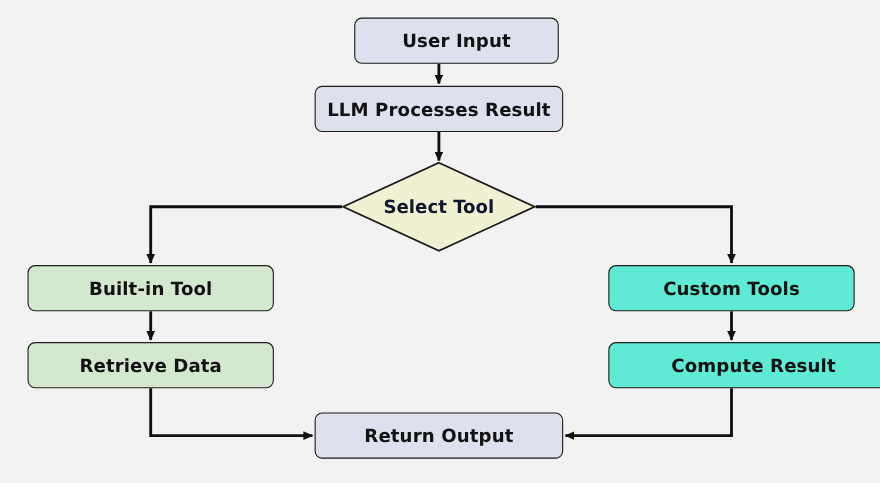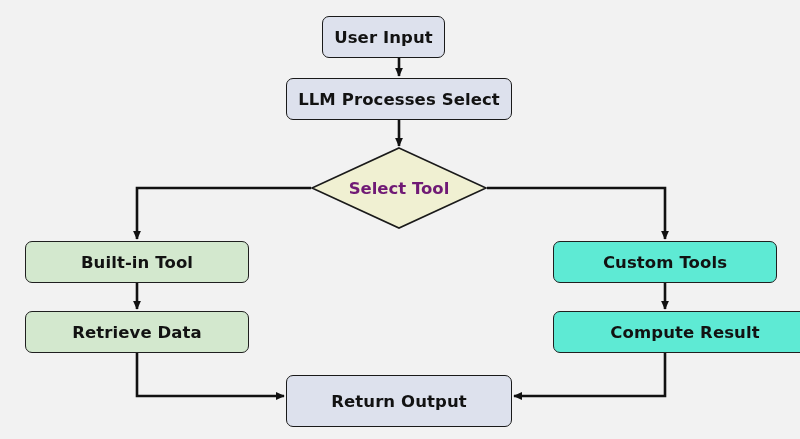--- a/index.html
+++ b/index.html
@@ -59,21 +59,21 @@
     position: absolute;
     left: 0;
     top: 0;
     width: 100%;
     height: 100%;
     display: flex;
     align-items: center;
     justify-content: center;
     font-size: 16.5px;
     font-weight: 700;
-    color: #701a75;
+    color: #0f172a;
     white-space: nowrap;
   }
 </style>
 </head>
 <body>
 
 <div id="flow-root">
 
   <svg id="edge-layer" viewBox="0 0 800 439" width="800" height="439" xmlns="http://www.w3.org/2000/svg">
     <defs>
@@ -94,26 +94,26 @@
       <path d="M137,283 L137,309"></path>
 
       <path d="M665,283 L665,309"></path>
 
       <path d="M137,353 L137,396 L284,396"></path>
 
       <path d="M665,353 L665,396 L514,396"></path>
     </g>
   </svg>
 
-  <div class="node node-process" style="left:322px; top:16px; width:123px; height:42px;">
+  <div class="node node-process" style="left:322px; top:16px; width:186px; height:42px;">
     <span>User Input</span>
   </div>
 
   <div class="node node-process" style="left:286px; top:78px; width:226px; height:42px;">
-    <span>LLM Processes Select</span>
+    <span>LLM Processes Result</span>
   </div>
 
   <div class="diamond-wrap" style="left:311px; top:147px; width:176px; height:82px;">
     <svg width="176" height="82" viewBox="0 0 176 82" xmlns="http://www.w3.org/2000/svg">
       <polygon points="88,1 175,41 88,81 1,41" fill="#f0f0d2" stroke="#1a1a1a" stroke-width="1.6"></polygon>
     </svg>
     <div class="diamond-label">Select Tool</div>
   </div>
 
   <div class="node node-green" style="left:25px; top:241px; width:224px; height:42px;">
@@ -125,17 +125,17 @@
   </div>
 
   <div class="node node-pink" style="left:553px; top:241px; width:224px; height:42px;">
     <span>Custom Tools</span>
   </div>
 
   <div class="node node-pink" style="left:553px; top:311px; width:264px; height:42px;">
     <span>Compute Result</span>
   </div>
 
-  <div class="node node-process" style="left:286px; top:375px; width:226px; height:52px;">
+  <div class="node node-process" style="left:286px; top:375px; width:226px; height:42px;">
     <span>Return Output</span>
   </div>
 
 </div>
 
 </body></html>

